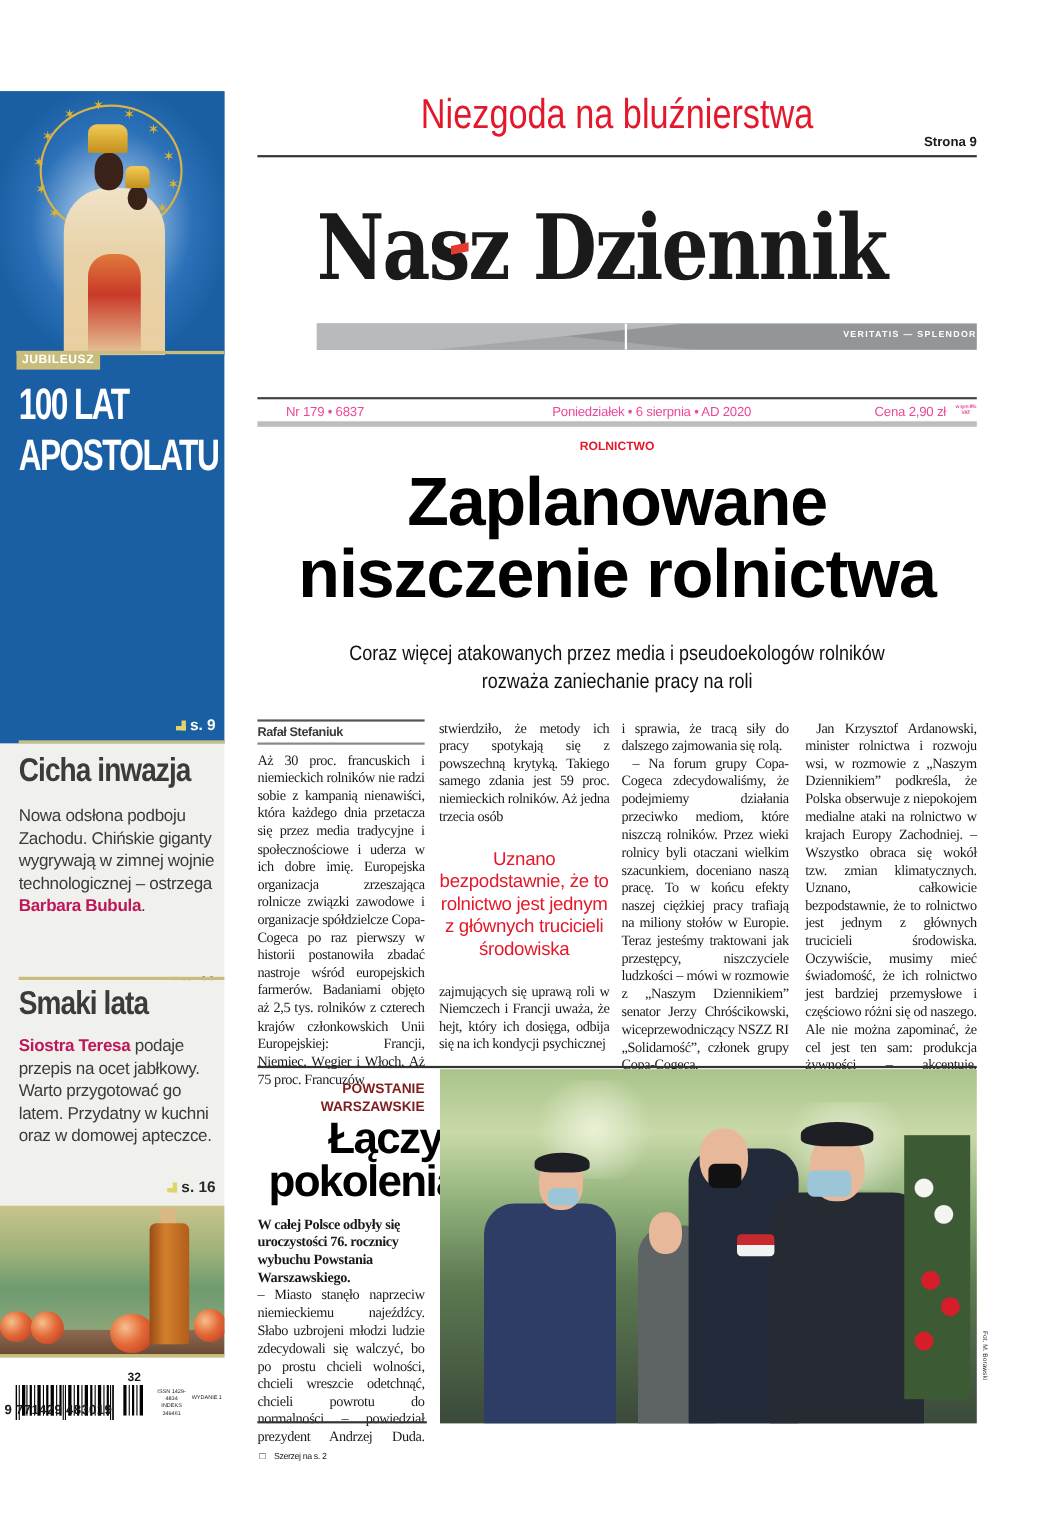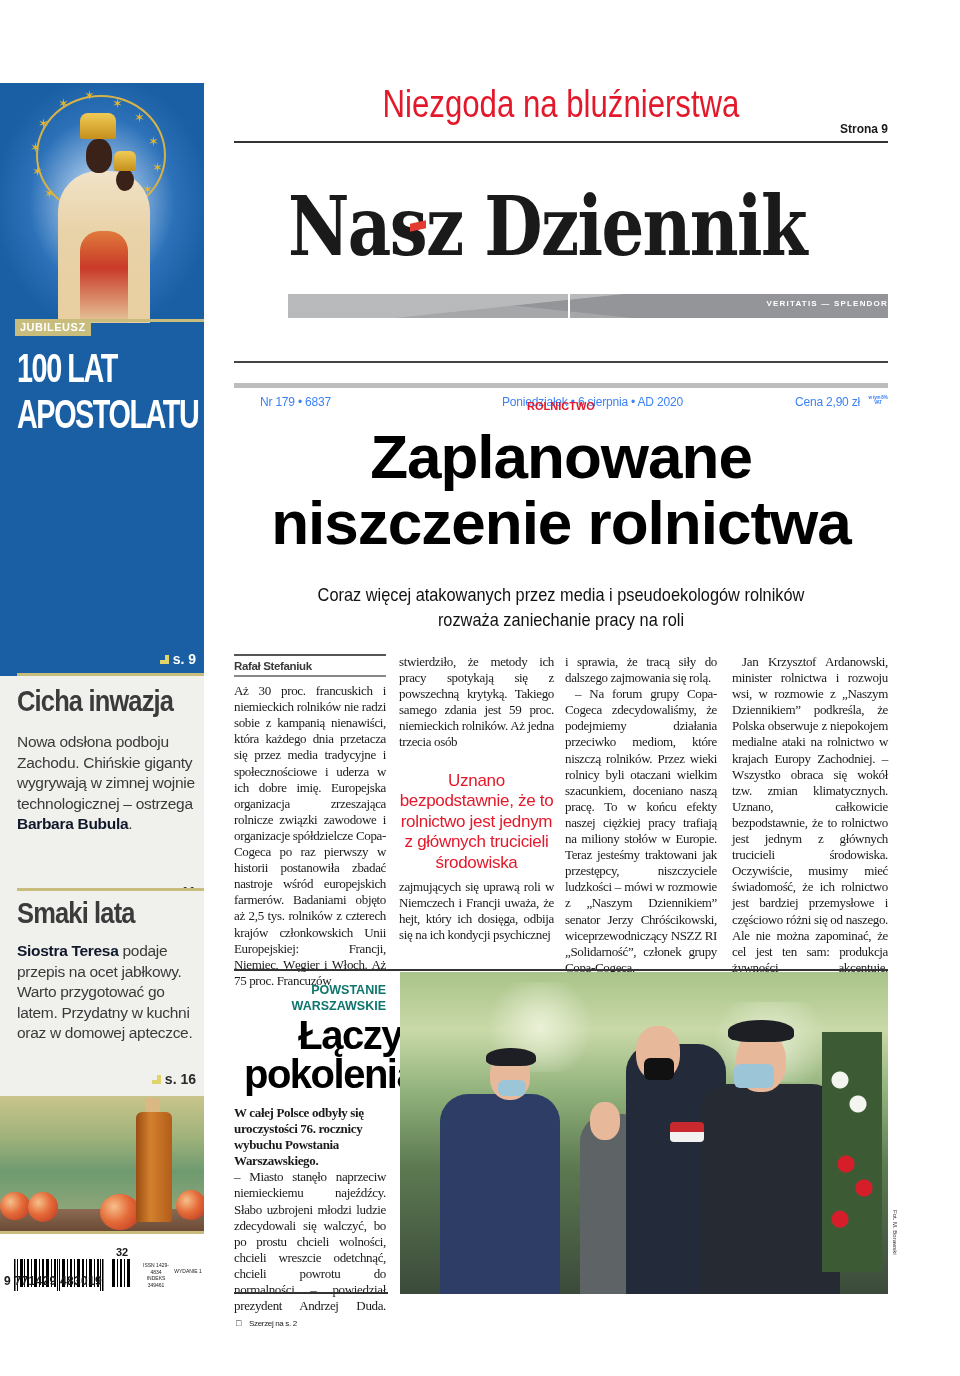--- a/index.html
+++ b/index.html
@@ -28,21 +28,21 @@
   .page-ref { position: absolute; right: 8px; font-family: "Liberation Sans", sans-serif; font-weight: bold; font-size: 14px; display: flex; align-items: center; gap: 4px; }
   .page-ref .mark { display: inline-block; width: 9px; height: 9px; border-right: 4px solid #e0d46a; border-bottom: 4px solid #e0d46a; }
   .sb-blue .page-ref { top: 568px; color: #fff; }
   .sb-blue .rule { position: absolute; left: 17px; right: 0; bottom: 0; height: 3px; background: #c8bd7c; }
 
   .sb-gray { background: #f0f0ec; position: relative; }
   .sb-box1 { height: 215px; }
   .sb-box2 { height: 205px; }
   .sb-h { position: absolute; left: 17px; top: 8px; font-family: "Liberation Sans", sans-serif; font-weight: bold; font-size: 30px; color: #3b3b3b; letter-spacing: -1px; transform: scaleX(0.85); transform-origin: left top; white-space: nowrap; }
   .sb-p { position: absolute; left: 17px; top: 56px; width: 184px; font-family: "Liberation Sans", sans-serif; font-size: 15.5px; line-height: 20.5px; color: #3b3b3b; letter-spacing: -0.3px; }
-  .sb-p b { color: #0f172a; text-align: center; }
+  .sb-p b { color: #be185d; text-align: center; }
   .sb-gray .page-ref { color: #2a2a2a; }
   .sb-box1 .page-ref { top: 208px; }
   .sb-box2 .page-ref { top: 180px; }
   .sb-gray .rule { position: absolute; left: 17px; right: 0; bottom: 0; height: 3px; background: #c8bd7c; }
   .sb-box2 .sb-h { top: 5px; }
   .sb-box2 .sb-p { top: 50px; }
 
   .sb-apples { position: relative; height: 138px; background: linear-gradient(180deg, #c9c58c 0%, #9fb27a 30%, #6e9a70 55%, #8aa578 80%); overflow: hidden; }
   .table-wood { position: absolute; left: 0; right: 0; bottom: 3px; height: 22px; background: linear-gradient(#8c6a52, #6b4a36); }
   .apple { position: absolute; border-radius: 50%; background: radial-gradient(circle at 35% 35%, #f6c08a 0%, #e46a38 45%, #b8321e 100%); }
@@ -60,46 +60,46 @@
   .logo { position: absolute; left: 288px; top: 176px; width: 600px; height: 100px; font-family: "DejaVu Serif", serif; font-weight: bold; font-size: 82px; line-height: 100px; white-space: nowrap; letter-spacing: -2px; transform: scaleX(0.82); transform-origin: left top; }
   .logo-mark { position: absolute; left: 410px; top: 222px; width: 16px; height: 8px; background: #e33b30; transform: skewY(-12deg); }
   .motto-bar { position: absolute; left: 288px; top: 294px; width: 600px; height: 24px; background: #939598; overflow: hidden; }
   .motto-bar .wedge { position: absolute; left: 0; top: 0; width: 100%; height: 100%; background: linear-gradient(174deg, #c8c9cb 0%, #c8c9cb 40%, transparent 41%); opacity: .7; }
   .motto-bar .wedge2 { position: absolute; left: 0; top: 0; width: 100%; height: 100%; background: linear-gradient(186deg, transparent 0%, transparent 58%, #b8b9bb 59%); opacity: .5; }
   .motto { position: absolute; left: 0; top: 5px; width: 100%; text-align: right; color: #fff; font-family: "Liberation Sans", sans-serif; font-weight: bold; font-size: 8px; letter-spacing: 1.2px; }
   .motto-div { position: absolute; left: 280px; top: 0; width: 2px; height: 24px; background: #fff; }
 
   .issue-bar { position: absolute; left: 234px; top: 361px; width: 654px; height: 27px; border-top: 2px solid #444; }
   .issue-bar .under { position: absolute; left: 0; right: 0; bottom: 0; height: 5px; background: #bdbdbd; }
-  .issue-bar span { position: absolute; top: 4px; font-family: "Liberation Sans", sans-serif; font-size: 12px; color: #3b82f6; letter-spacing: -.2px; margin-top: 28px; }
+  .issue-bar span { position: absolute; top: 4px; font-family: "Liberation Sans", sans-serif; font-size: 12px; color: #ec4899; letter-spacing: -.2px; }
   .issue-no { left: 26px; }
   .issue-date { left: 268px; }
   .issue-price { right: 28px; }
   .issue-vat { right: 0; top: 4px !important; font-size: 4.5px !important; line-height: 5px; font-weight: bold; }
 
   
   .section-kicker { position: absolute; left: 234px; top: 400px; width: 654px; text-align: center; color: #e3192b; font-family: "Liberation Sans", sans-serif; font-weight: bold; font-size: 11px; }
   .main-title { position: absolute; left: 234px; top: 424px; width: 654px; text-align: center; font-family: "Liberation Sans", sans-serif; font-weight: bold; font-size: 62px; line-height: 66px; letter-spacing: -1px; color: #000; }
   .main-sub { position: absolute; left: 234px; top: 582px; width: 654px; text-align: center; font-family: "Liberation Sans", sans-serif; font-size: 19px; line-height: 25px; color: #111; transform: scaleX(0.86); }
 
   .col { position: absolute; top: 654px; font-family: "Liberation Serif", serif; font-size: 13px; line-height: 16.1px; text-align: justify; color: #1a1a1a; letter-spacing: -.35px; }
   .col1 { left: 234px; width: 152px; }
   .col2 { left: 399px; width: 155px; }
   .col3 { left: 565px; width: 152px; }
   .col4 { left: 732px; width: 156px; }
   .byline { border-top: 2px solid #555; border-bottom: 2px solid #888; padding: 2px 0 1px; margin-bottom: 6px; font-family: "Liberation Sans", sans-serif; font-weight: bold; font-size: 11.5px; color: #3a3a3a; text-align: left; }
   .col p { text-indent: 0; }
   .col p.ind { text-indent: 10px; }
-  .pull-quote { margin: 20px 0 6px; text-align: center; color: #e3192b; font-family: "Liberation Sans", sans-serif; font-size: 17px; line-height: 20.5px; letter-spacing: -.3px; }
+  .pull-quote { margin: 20px 0 20px; text-align: center; color: #e3192b; font-family: "Liberation Sans", sans-serif; font-size: 17px; line-height: 20.5px; letter-spacing: -.3px; }
   .cont { font-family: "Liberation Sans", sans-serif; font-size: 8px; margin-left: 8px; }
   .endmark { font-size: 9px; margin-left: 2px; }
 
   
   .rule-mid { position: absolute; left: 234px; top: 969px; width: 654px; height: 2px; background: #333; }
-  .b-kicker { position: absolute; left: 234px; top: 982px; width: 152px; text-align: right; color: #0f766e; font-family: "Liberation Sans", sans-serif; font-weight: bold; font-size: 12.5px; line-height: 16px; }
+  .b-kicker { position: absolute; left: 234px; top: 982px; width: 152px; text-align: right; color: #7f1d1d; font-family: "Liberation Sans", sans-serif; font-weight: bold; font-size: 12.5px; line-height: 16px; }
   .b-title { position: absolute; left: 228px; top: 1016px; width: 158px; text-align: right; font-family: "Liberation Sans", sans-serif; font-size: 40px; line-height: 39px; letter-spacing: -1.5px; color: #000; margin-left: 16px; }
   .b-body { position: absolute; left: 234px; top: 1105px; width: 152px; font-family: "Liberation Serif", serif; font-size: 13px; line-height: 16.1px; text-align: justify; letter-spacing: -.35px; }
   .b-lead { font-weight: bold; text-align: left; }
   .rule-bot { position: absolute; left: 234px; top: 1292px; width: 154px; height: 2px; background: #333; }
   .photo { position: absolute; left: 400px; top: 972px; width: 488px; height: 322px; overflow: hidden;
     background: linear-gradient(180deg, #a9c48a 0%, #c9d9a8 18%, #8fb07a 38%, #5d7a52 60%, #3b4a3a 100%); }
   .photo .sky1 { position: absolute; left: 80px; top: 10px; width: 120px; height: 90px; background: radial-gradient(circle, #eaf0d6 0%, transparent 70%); }
   .photo .sky2 { position: absolute; left: 300px; top: 30px; width: 140px; height: 80px; background: radial-gradient(circle, #e3ecd0 0%, transparent 70%); }
   .jacket { position: absolute; bottom: 0; border-radius: 28px 28px 0 0; }
   .head { position: absolute; border-radius: 45%; background: #e8b89a; }

